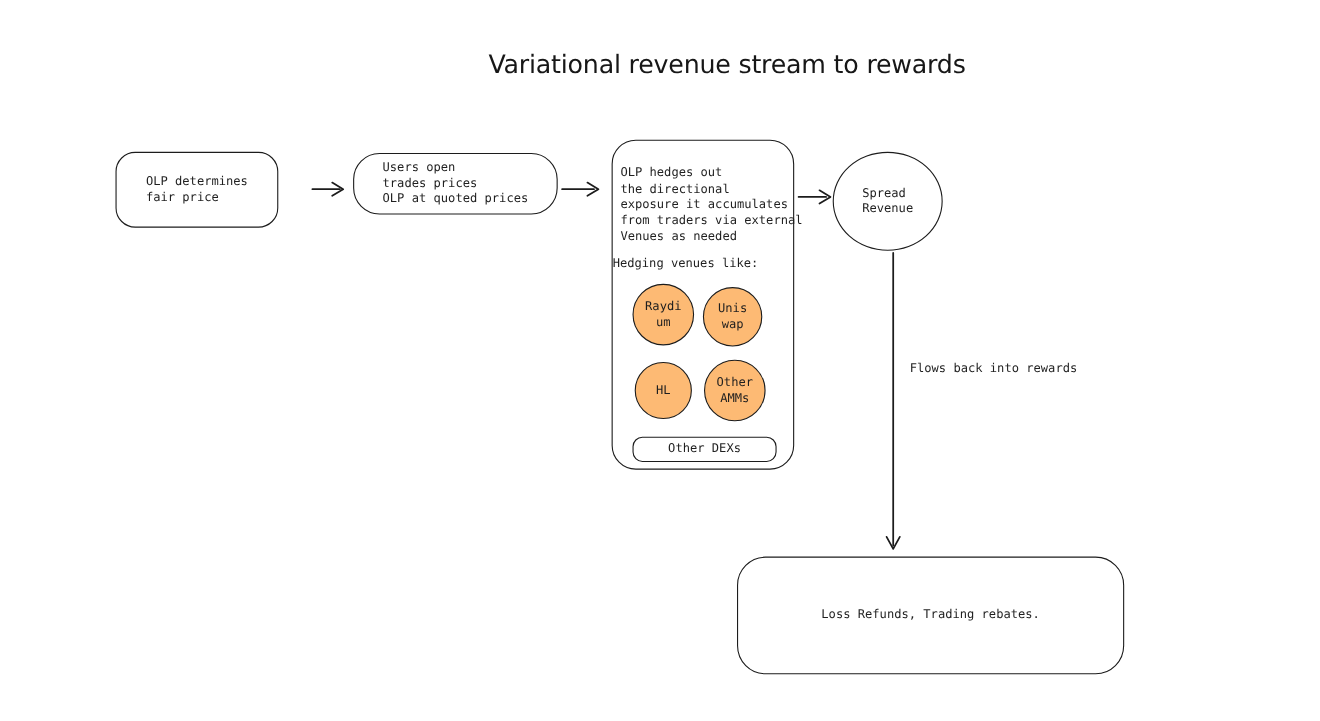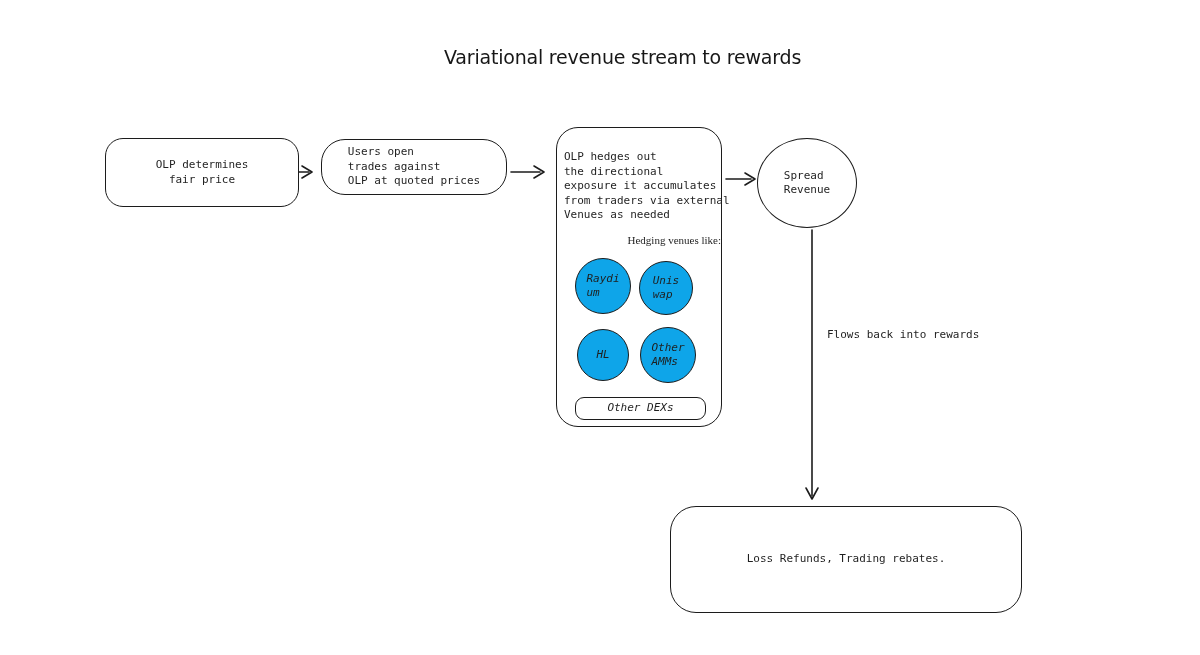--- a/index.html
+++ b/index.html
@@ -14,21 +14,21 @@
     background: #ffffff;
     overflow: hidden;
     font-family: "DejaVu Sans Mono", monospace;
     color: #1f1f1f;
   }
   .title {
     position: absolute;
     left: 444px;
     top: 46px;
     font-family: "DejaVu Sans", sans-serif;
-    font-size: 19px;
+    font-size: 23px;
     letter-spacing: -0.2px;
     color: #171717;
     white-space: nowrap;
   }
   .node {
     position: absolute;
     border: 1.6px solid #1c1c1c;
     background: #ffffff;
     box-sizing: border-box;
   }
@@ -38,62 +38,58 @@
     justify-content: center;
   }
   .mono {
     font-family: "DejaVu Sans Mono", monospace;
     font-size: 11px;
     line-height: 14.5px;
     color: #1f1f1f;
   }
   .ln { white-space: nowrap; }
   #box-olp-price {
-    left: 105px; top: 138px; width: 194px; height: 69px;
+    left: 105px; top: 138px; width: 148px; height: 69px;
     border-radius: 18px;
-    text-align: center;
   }
   #box-user-trades {
     left: 321px; top: 139px; width: 186px; height: 56px;
     border-radius: 24px;
   }
   #hedge-box {
     left: 556px; top: 127px; width: 166px; height: 300px;
     border-radius: 22px;
     padding-left: 16px;
   }
   #hedge-desc {
     position: absolute;
     left: 7px; top: 22px;
   }
   #hedge-venues-title {
     position: absolute;
     left: 0; top: 105px; width: 100%;
-    text-align: right;
+    text-align: left;
     white-space: nowrap;
-    font-family: Liberation Serif, serif;
   }
   .venue-circle {
     position: absolute;
     border: 1.4px solid #1c1c1c;
     border-radius: 50%;
-    background: #0ea5e9;
+    background: #fdba74;
     box-sizing: border-box;
-    text-align: left;
-    font-style: italic;
+    text-align: center;
   }
   #venue-raydium   { left: 575px; top: 258px; width: 56px; height: 56px; }
   #venue-uniswap   { left: 639px; top: 261px; width: 54px; height: 54px; }
   #venue-hl        { left: 577px; top: 329px; width: 52px; height: 52px; }
   #venue-otheramms { left: 640px; top: 327px; width: 56px; height: 56px; }
   #other-dexs-pill {
     left: 575px; top: 397px; width: 131px; height: 23px;
     border-radius: 9px;
     border-width: 1.4px;
-    font-style: italic;
   }
   #spread-circle {
     left: 757px; top: 138px; width: 100px; height: 90px;
     border-radius: 50%;
   }
   #flow-note {
     position: absolute;
     left: 827px; top: 328px;
     white-space: nowrap;
   }
@@ -137,21 +133,21 @@
   <div id="box-olp-price" class="node flexcenter">
     <div class="mono">
       <div class="ln">OLP determines</div>
       <div class="ln">fair price</div>
     </div>
   </div>
 
   <div id="box-user-trades" class="node flexcenter">
     <div class="mono">
       <div class="ln">Users open</div>
-      <div class="ln">trades against</div>
+      <div class="ln">trades prices</div>
       <div class="ln">OLP at quoted prices</div>
     </div>
   </div>
 
   <div id="hedge-box" class="node">
     <div id="hedge-desc" class="mono">
       <div class="ln">OLP hedges out</div>
       <div class="ln">the directional</div>
       <div class="ln">exposure it accumulates</div>
       <div class="ln">from traders via external</div>

